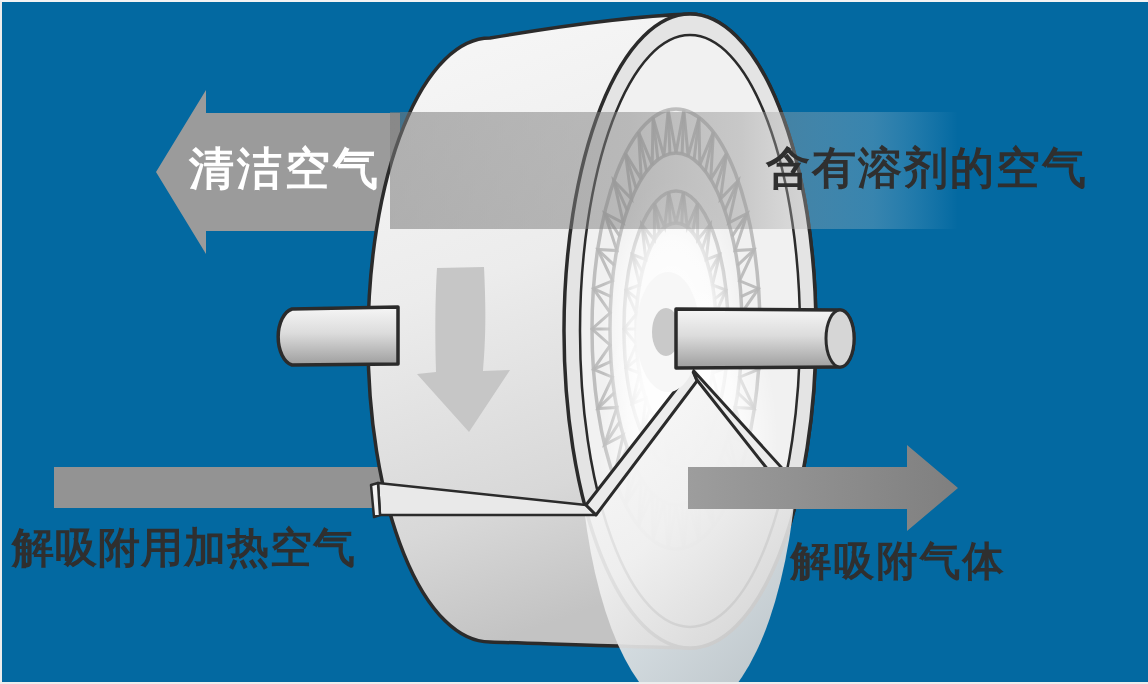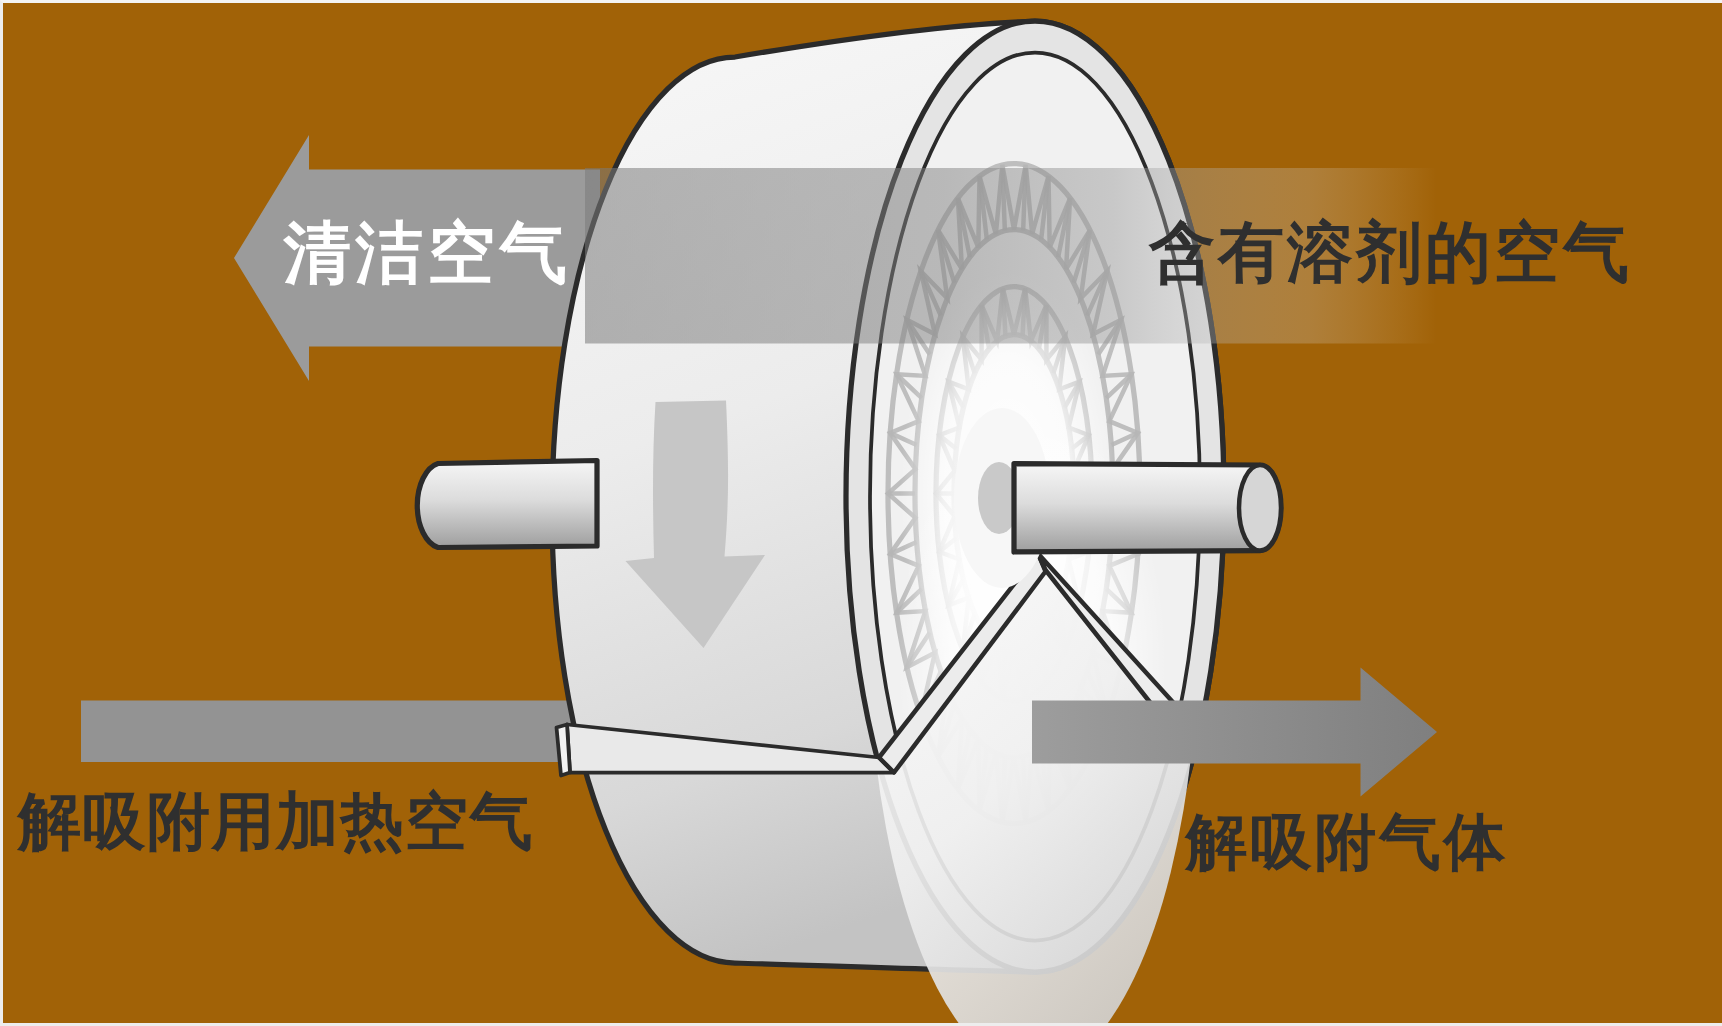--- a/index.html
+++ b/index.html
@@ -1,19 +1,19 @@
 <!DOCTYPE html>
 <html><head>
 <meta charset="utf-8">
 <style>
   html,body{margin:0;padding:0;background:#ffffff;}
   #stage{
     position:relative;
     width:1148px;height:684px;
-    background:#a16207;
+    background:#0369a1;
     border-left:2px solid #ededed;
     border-top:2px solid #f3f3f3;
     border-bottom:2px solid #ededed;
     box-sizing:border-box;
     overflow:hidden;
     font-family:"Liberation Sans","DejaVu Sans",sans-serif;
   }
   svg{display:block;}
   text{
     font-family:"Liberation Sans","DejaVu Sans",sans-serif;

